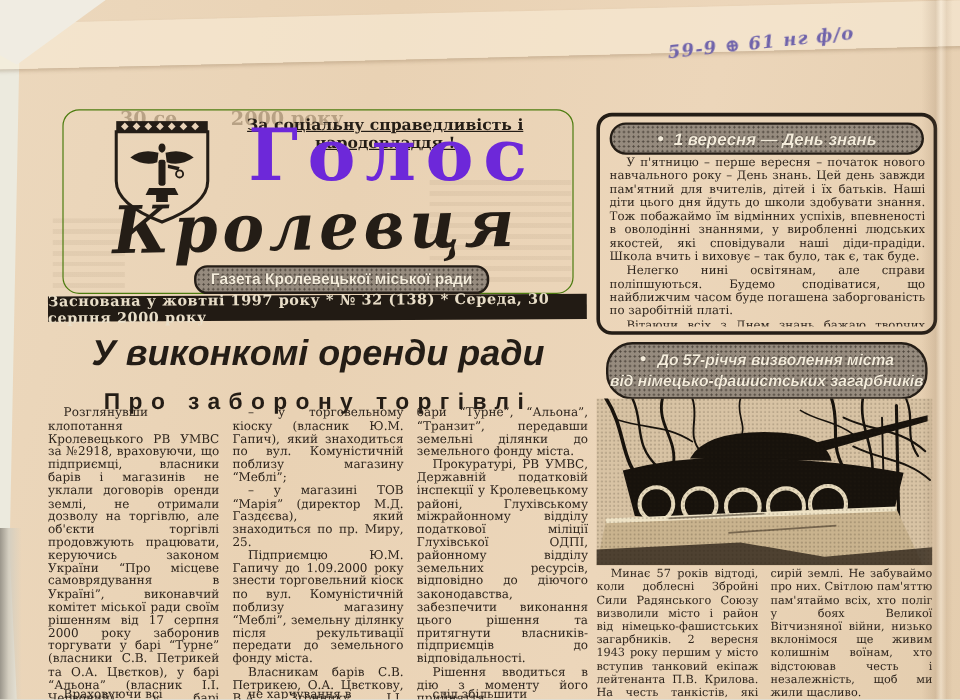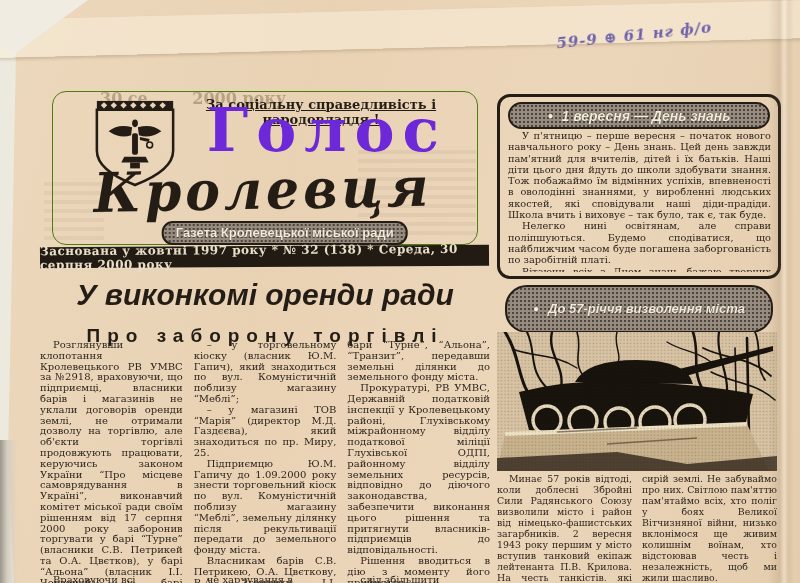--- a/index.html
+++ b/index.html
@@ -141,20 +141,21 @@
       <p>Вітаючи всіх з Днем знань бажаю творчих успіхів, натхнення, благополуччя. Хай посіяні зерна знань і виховання проростуть добрими сходами у душах молодого покоління.</p>
 
     </div>
   </div>
 
   <div id="lib-pill" class="pill-head halftone">
     <span class="l1">
         <span style="font-size:10px;">●</span>
     <span>До 57-річчя визволення міста</span>
       </span>
+    <span>від німецько-фашистських загарбників</span>
   </div>
 
   <div id="photo">
     <svg viewBox="0 0 280 139" width="280" height="139">
       <defs>
         <pattern id="dots" width="3.4" height="3.4" patternUnits="userSpaceOnUse">
           <circle cx="1.2" cy="1.2" r=".8" fill="rgba(40,30,20,.22)"></circle>
         </pattern>
       </defs>
       <rect width="280" height="139" fill="#d8c3a4"></rect>

